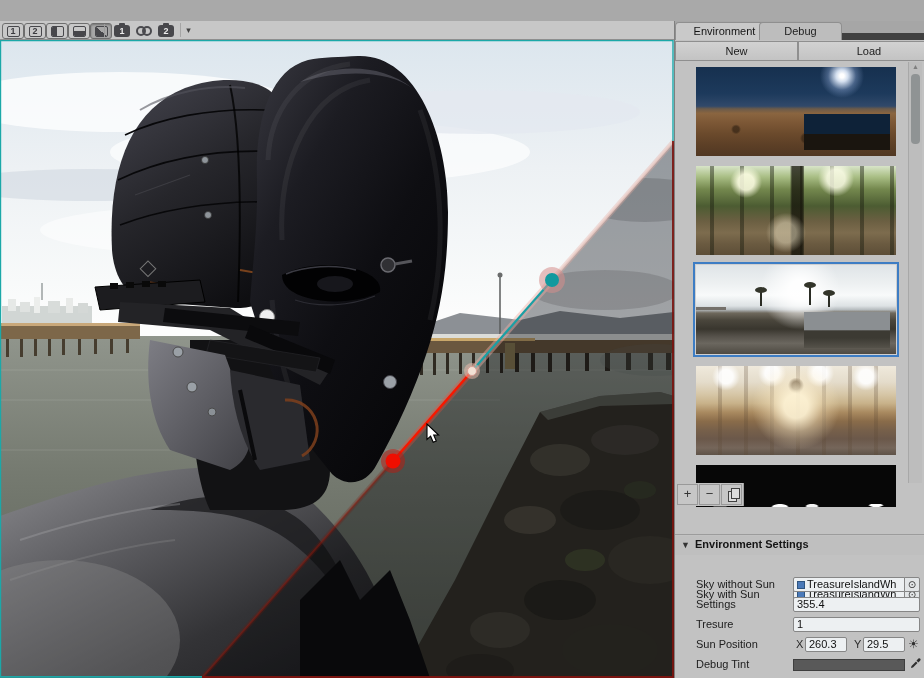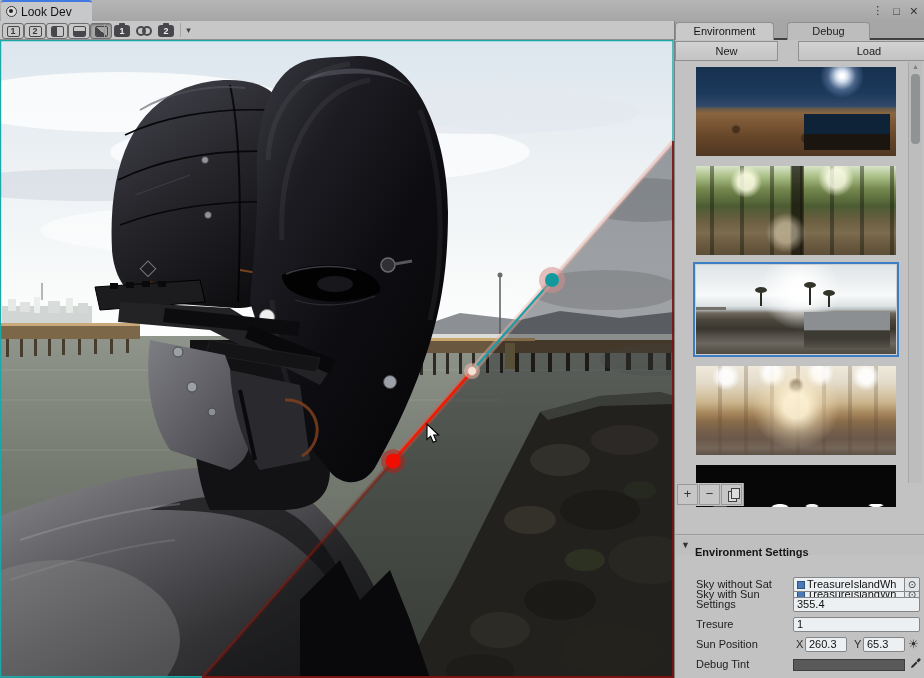--- a/index.html
+++ b/index.html
@@ -25,21 +25,21 @@
   .tsep{position:absolute;left:104px;top:3px;width:1px;height:13px;background:#9b9b9b;}
   .cam{position:absolute;top:4px;width:16px;height:12px;background:#47474b;border-radius:3px;color:#ececec;font-size:9px;font-weight:bold;text-align:center;line-height:12px;}
   .cam::before{content:"";position:absolute;top:-2px;left:5px;width:6px;height:3px;background:#47474b;border-radius:1px;}
   .linkic{position:absolute;left:136px;top:5px;width:16px;height:10px;}
   .linkic::before,.linkic::after{content:"";position:absolute;top:0;width:6px;height:6px;border:2px solid #4a4a4e;border-radius:50%;}
   .linkic::before{left:0;} .linkic::after{left:6px;}
   .ddbtn{position:absolute;left:180px;top:2px;width:15px;height:14px;border-left:1px solid #a5a5a5;color:#444;font-size:9px;text-align:center;line-height:14px;}
   .scene{position:absolute;left:0;top:19px;width:674px;height:638px;}
   
   .panel{position:absolute;left:674px;top:21px;width:250px;height:657px;background:#c2c2c2;border-left:1px solid #7f7f7f;box-sizing:border-box;overflow:hidden;}
-  .ptabs{position:absolute;left:0;top:0;width:250px;height:19px;background:#a6a6a6;border-bottom:2px solid #404040;box-sizing:border-box;}
+  .ptabs{position:absolute;left:0;top:0;width:250px;height:19px;background:#a6a6a6;border-bottom:7px solid #404040;box-sizing:border-box;}
   .ptab{position:absolute;top:1px;height:18px;border:1px solid #8f8f8f;border-bottom:none;border-radius:4px 4px 0 0;text-align:center;line-height:17px;font-size:11px;color:#141414;box-sizing:border-box;}
   .ptab.active{background:#c9c9c9;}
   .ptab.inactive{background:#bdbdbd;color:#222;}
   .pbtn{position:absolute;top:20px;height:20px;background:linear-gradient(#d2d2d2,#c3c3c3);border:1px solid #8f8f8f;box-sizing:border-box;text-align:center;line-height:18px;font-size:11px;color:#1b1b1b;}
   .thumb{position:absolute;left:21px;width:200px;height:89px;overflow:hidden;background:#888;}
   .thumb.selected{box-shadow:0 0 0 1px #cfcfcf,0 0 0 3px #3d7dc4;}
   .inset{position:absolute;right:6px;bottom:6px;width:86px;height:36px;}
   .palm{position:absolute;width:2px;background:#2a2c24;}
   .palm::before{content:"";position:absolute;top:-5px;left:-5px;width:12px;height:6px;border-radius:50%;background:#33352a;}
   .mini-pier{position:absolute;left:0;top:42px;width:30px;height:3px;background:#74706a;}
@@ -49,21 +49,21 @@
   .ltools{position:absolute;left:0;top:462px;width:69px;height:23px;background:#c2c2c2;border-right:1px solid #9e9e9e;box-sizing:border-box;}
   .ltool{position:absolute;top:1px;width:21px;height:21px;border:1px solid #999;background:#c6c6c6;box-sizing:border-box;text-align:center;line-height:18px;font-size:13px;color:#333;}
   .dup-icon{position:absolute;left:6px;top:6px;width:7px;height:9px;border:1px solid #3f3f3f;background:#dcdcdc;}
   .dup-icon::before{content:"";position:absolute;left:2px;top:-4px;width:7px;height:9px;border:1px solid #3f3f3f;background:#dcdcdc;}
   .hdrrow{position:absolute;left:0;top:486px;width:250px;height:27px;background:#c2c2c2;}
   .hdr-badge{position:absolute;left:3px;top:4px;width:22px;height:16px;border:1px solid #4a4a4a;border-radius:2px;font-size:7px;font-weight:bold;text-align:center;line-height:16px;color:#222;box-sizing:border-box;}
   .hdr-input{position:absolute;left:28px;top:3px;width:211px;height:18px;background:#eef1f3;border:1px solid #7f7f7f;border-radius:2px;font-size:12px;padding:0 5px;color:#111;font-family:inherit;box-sizing:border-box;}
   .pdivider{position:absolute;left:0;top:513px;width:250px;height:1px;background:#9c9c9c;}
   .sheader{position:absolute;left:0;top:515px;width:250px;height:19px;background:#bfbfbf;}
   .foldout{position:absolute;left:6px;top:4px;font-size:9px;color:#333;}
-  .sheader b{position:absolute;left:20px;top:2px;font-size:11px;color:#151515;margin-top:8px;}
+  .sheader b{position:absolute;left:20px;top:2px;font-size:11px;color:#151515;}
   .srow{position:absolute;left:0;width:250px;height:20px;}
   .slabel{position:absolute;left:21px;top:3px;color:#202020;}
   .field{position:absolute;height:15px;top:2px;background:#edf0f2;border:1px solid #868686;border-radius:2px;font-size:11px;line-height:13px;padding:0 3px;color:#111;overflow:hidden;white-space:nowrap;box-sizing:border-box;}
   .objfield{left:118px;width:112px;display:flex;align-items:center;gap:2px;border-radius:2px 0 0 2px;}
   .cubemap-ic{display:inline-block;width:8px;height:8px;background:#4a79b8;border:1px solid #2f5580;box-sizing:border-box;flex:0 0 auto;}
   .picker{position:absolute;left:229px;top:2px;width:16px;height:15px;background:#e2e5e7;border:1px solid #868686;border-radius:0 2px 2px 0;text-align:center;line-height:13px;font-size:10px;color:#333;box-sizing:border-box;}
   .numfield{left:118px;width:127px;}
   .xy-lab{position:absolute;top:3px;color:#2a2a2a;}
   .sunic{position:absolute;left:233px;top:2px;font-size:12px;color:#2f2f2f;}
   .swatch{position:absolute;left:118px;top:4px;width:112px;height:12px;background:#595959;border:1px solid #3e3e3e;box-sizing:border-box;}
@@ -102,31 +102,20 @@
     radial-gradient(ellipse at 58% 98%, #f2f2f2 0 5px, transparent 7px),
     radial-gradient(ellipse at 90% 96%, #ffffff 0 6px, transparent 8px),
     radial-gradient(ellipse at 12% 100%, rgba(255,255,255,.3) 0 6px, transparent 8px),
     #070707;}
 </style>
 </head>
 <body>
 
 <div id="app">
 
-  <div class="titlebar">
-    <div class="lookdev-tab">
-      <span class="eye-icon"></span>
-      <span>Look Dev</span>
-    </div>
-    <div class="winbtns">
-      <span class="wb-menu">⋮</span>
-      <span class="wb-max">□</span>
-      <span class="wb-close">×</span>
-    </div>
-  </div>
 
   <div class="viewport">
     <div class="vtoolbar">
       <div class="tbtn" style="left:2px">
           <span class="ibox">
             <span class="num" style="position:absolute;left:3px;top:0">1</span>
           </span>
         </div>
       <div class="tbtn" style="left:24px">
           <span class="ibox">
@@ -378,23 +367,23 @@
 
       <g transform="translate(427,384)">
         <polygon points="0,0 0,15.5 3.6,12.2 6.2,18.3 9.3,17 6.7,11 11.6,11" fill="#ffffff" stroke="#000000" stroke-width="1.1"></polygon>
       </g>
     </svg>
   </div>
 
   <div class="panel">
     <div class="ptabs">
       <div class="ptab active" style="left:0;width:99px">Environment</div>
-      <div class="ptab inactive" style="left:112px;width:83px">Debug</div>
-    </div>
-    <div class="pbtn" style="left:0;width:103px">New</div>
+      <div class="ptab inactive" style="left:84px;width:83px">Debug</div>
+    </div>
+    <div class="pbtn" style="left:0;width:123px">New</div>
     <div class="pbtn" style="left:123px;width:142px">Load</div>
 
     <div class="thumb t1" style="top:46px">
       <div class="inset"></div>
     </div>
     <div class="thumb t2" style="top:145px"></div>
     <div class="thumb t3 selected" style="top:244px">
       <span class="mini-pier"></span>
       <span class="palm" style="left:64px;top:27px;height:14px"></span>
       <span class="palm" style="left:113px;top:22px;height:18px"></span>
@@ -428,21 +417,21 @@
     <div class="srow" style="top:564px">
       <span class="slabel">Sky with Sun</span>
       <div class="field objfield">
         <span class="cubemap-ic"></span>
         <span>TreasureIslandWh</span>
       </div>
       <div class="picker">⊙</div>
     </div>
 
     <div class="srow" style="top:554px">
-      <span class="slabel">Sky without Sat</span>
+      <span class="slabel">Sky without Sun</span>
       <div class="field objfield">
         <span class="cubemap-ic"></span>
         <span>TreasureIslandWh</span>
       </div>
       <div class="picker">⊙</div>
     </div>
 
     <div class="srow" style="top:574px">
       <span class="slabel">Settings</span>
       <div class="field numfield">355.4</div>
@@ -451,21 +440,21 @@
     <div class="srow" style="top:594px">
       <span class="slabel">Tresure</span>
       <div class="field numfield">1</div>
     </div>
 
     <div class="srow" style="top:614px">
       <span class="slabel">Sun Position</span>
       <span class="xy-lab" style="left:121px">X</span>
       <div class="field" style="left:130px;width:42px">260.3</div>
       <span class="xy-lab" style="left:179px">Y</span>
-      <div class="field" style="left:188px;width:42px">65.3</div>
+      <div class="field" style="left:188px;width:42px">29.5</div>
       <span class="sunic">☀</span>
     </div>
 
     <div class="srow" style="top:634px">
       <span class="slabel">Debug Tint</span>
       <div class="swatch"></div>
       <span class="dropper">
         <svg width="11" height="11" viewBox="0 0 11 11">
             <path d="M1,10 L1.5,8 L6,3.5 L7.5,5 L3,9.5 Z M6.5,2.5 L8.5,0.5 C9,0 10,0.2 10.3,0.8 C10.8,1.4 10.6,2.2 10.1,2.7 L8.3,4.5 Z" fill="#2f2f2f"></path>
           </svg>

